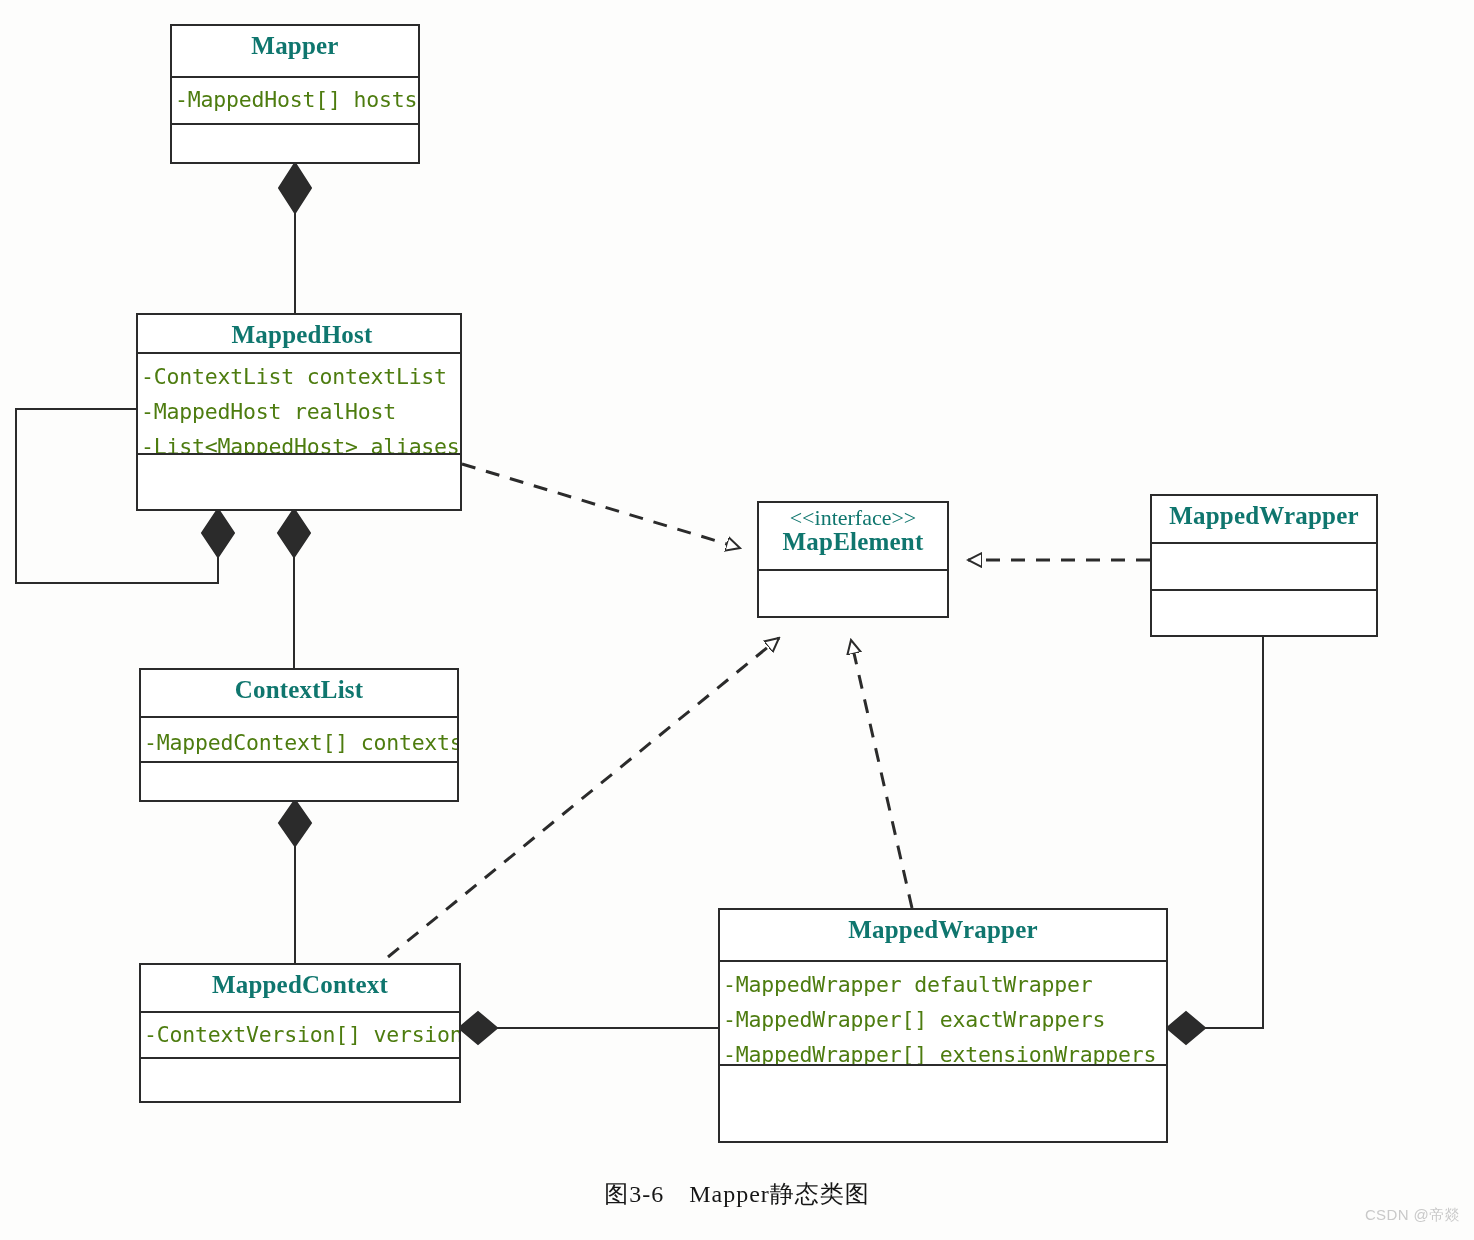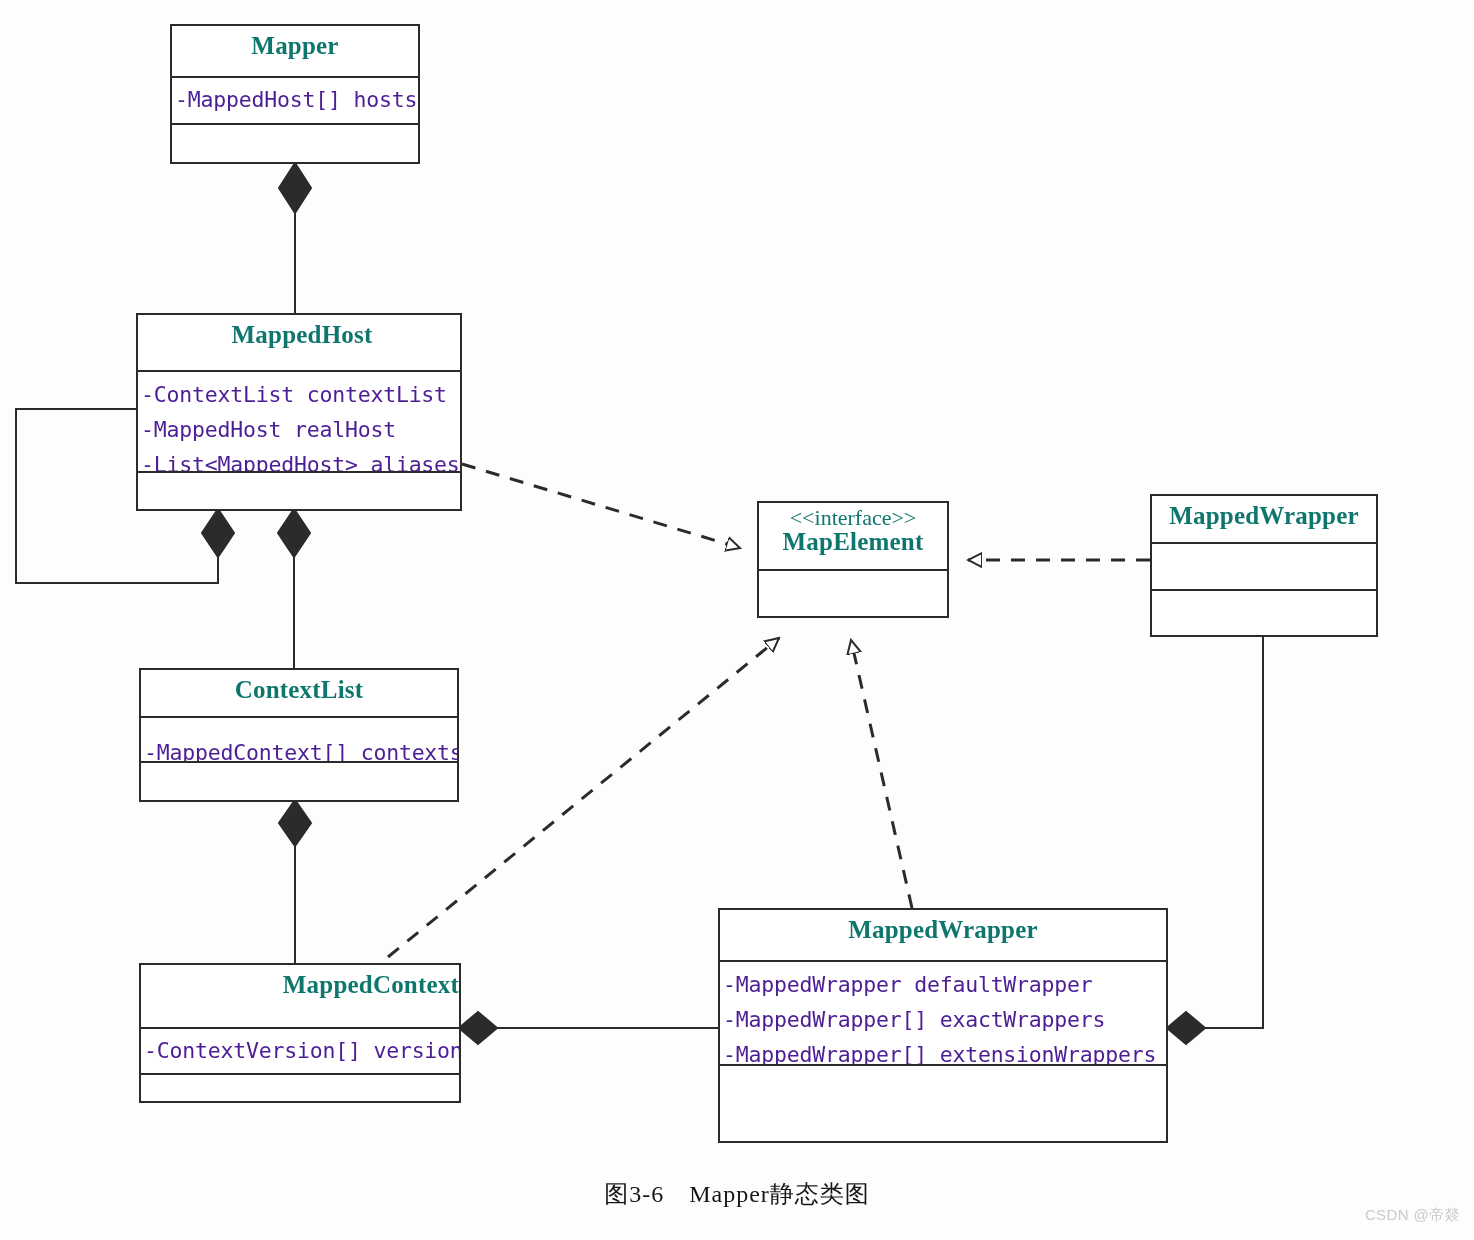--- a/index.html
+++ b/index.html
@@ -52,21 +52,21 @@
   .uml-stereotype {
     display: block;
     font-weight: normal;
     font-size: 22px;
     letter-spacing: 0px;
     line-height: 1.0;
   }
   .uml-attrs {
     font-family: "DejaVu Sans Mono", "Liberation Mono", monospace;
     font-size: 21.5px;
-    color: #4c1d95;
+    color: #4d7c0f;
     line-height: 35px;
     padding-left: 3px;
     white-space: nowrap;
     letter-spacing: -0.2px;
   }
   .uml-attr-line {
     white-space: nowrap;
   }
   .uml-empty {
     
@@ -154,39 +154,39 @@
 
   <div class="uml-box" style="left:170px; top:24px; width:250px; height:140px;">
     <div class="uml-compartment uml-title" style="height:52px;">Mapper</div>
     <div class="uml-compartment uml-attrs" style="height:47px; padding-top:4px;">
       <div class="uml-attr-line">-MappedHost[] hosts</div>
     </div>
     <div class="uml-compartment uml-empty" style="height:37px;"></div>
   </div>
 
   <div class="uml-box" style="left:136px; top:313px; width:326px; height:198px;">
-    <div class="uml-compartment uml-title" style="height:57px;padding-left:6px;">MappedHost</div>
+    <div class="uml-compartment uml-title" style="height:39px;padding-left:6px;">MappedHost</div>
     <div class="uml-compartment uml-attrs" style="height:101px; padding-top:5px;">
       <div class="uml-attr-line">-ContextList contextList</div>
       <div class="uml-attr-line">-MappedHost realHost</div>
       <div class="uml-attr-line">-List&lt;MappedHost&gt; aliases</div>
     </div>
     <div class="uml-compartment uml-empty" style="height:44px;"></div>
   </div>
 
   <div class="uml-box" style="left:139px; top:668px; width:320px; height:134px;">
     <div class="uml-compartment uml-title" style="height:48px;">ContextList</div>
-    <div class="uml-compartment uml-attrs" style="height:45px; padding-top:17px;">
+    <div class="uml-compartment uml-attrs" style="height:45px; padding-top:7px;">
       <div class="uml-attr-line">-MappedContext[] contexts</div>
     </div>
     <div class="uml-compartment uml-empty" style="height:37px;"></div>
   </div>
 
   <div class="uml-box" style="left:139px; top:963px; width:322px; height:140px;">
-    <div class="uml-compartment uml-title" style="height:64px;text-align:right;">MappedContext</div>
+    <div class="uml-compartment uml-title" style="height:48px;">MappedContext</div>
     <div class="uml-compartment uml-attrs" style="height:46px; padding-top:4px;">
       <div class="uml-attr-line">-ContextVersion[] versions</div>
     </div>
     <div class="uml-compartment uml-empty" style="height:42px;"></div>
   </div>
 
   <div class="uml-box" style="left:757px; top:501px; width:192px; height:117px;">
     <div class="uml-compartment uml-title" style="height:68px; padding-top:4px;">
       <span class="uml-stereotype">&lt;&lt;interface&gt;&gt;</span>
       <span>MapElement</span>

